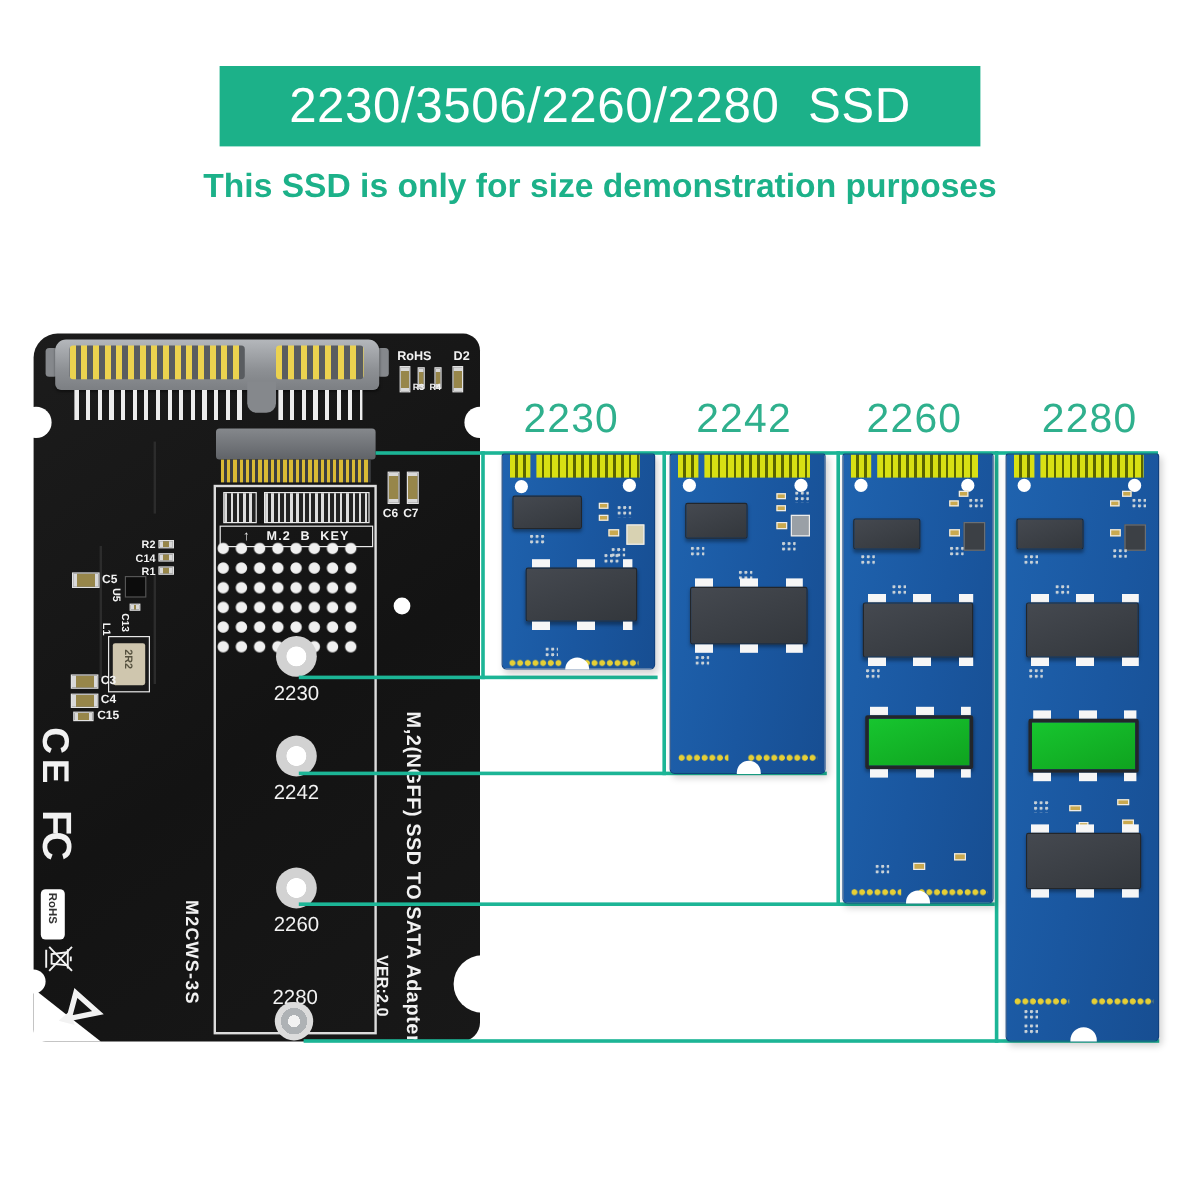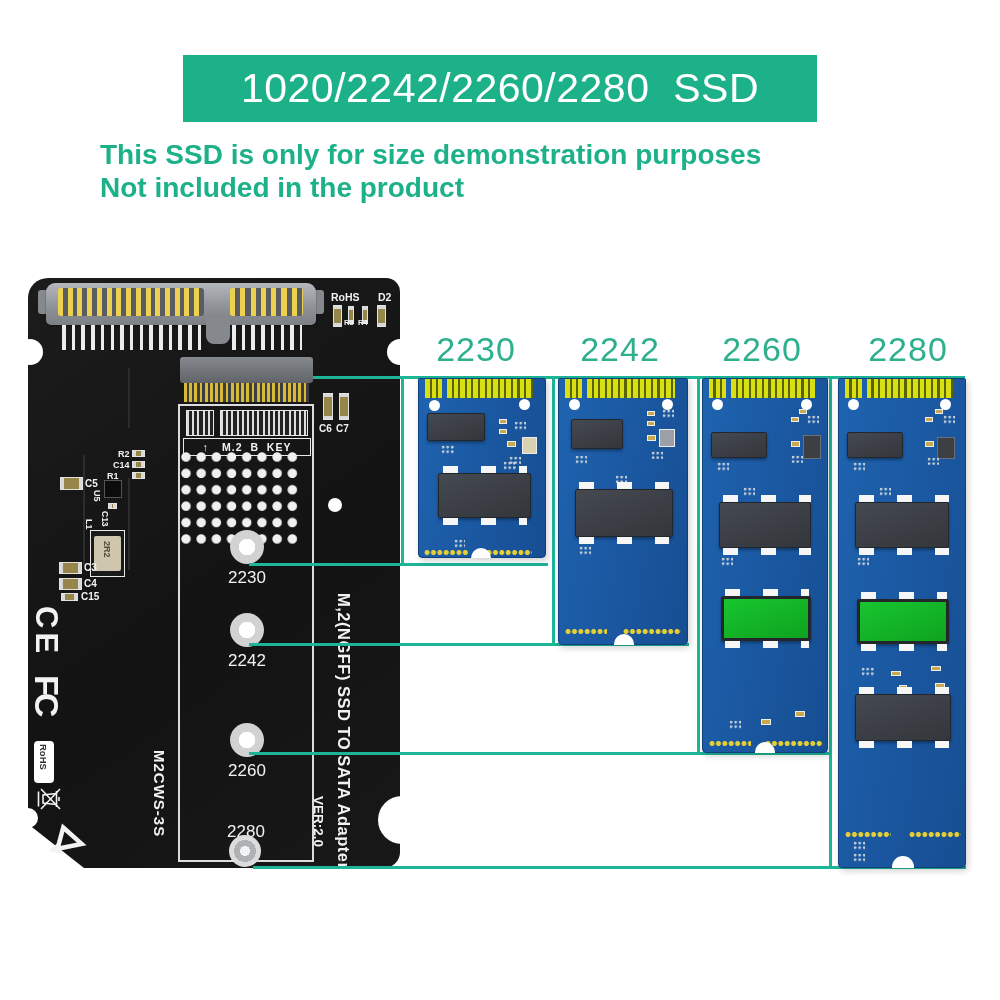--- a/index.html
+++ b/index.html
@@ -4,21 +4,21 @@
 <style>
   html,body{margin:0;padding:0;background:#fff;}
   *{box-sizing:border-box;}
   .stage{position:relative;width:1000px;height:1000px;background:#fff;overflow:hidden;
          font-family:"Liberation Sans",sans-serif;}
   .abs{position:absolute;}
   
   .banner{position:absolute;left:183px;top:55px;width:634px;height:67px;
           display:flex;align-items:center;justify-content:center;
           color:#fff;font-size:41px;font-weight:500;white-space:pre;letter-spacing:.5px;}
-  .subtitle{position:absolute;left:100px;top:138px;width:800px;text-align:left;
+  .subtitle{position:absolute;left:100px;top:138px;width:800px;text-align:center;
             font-size:28px;font-weight:700;line-height:33px;}
   .collabel{position:absolute;top:330px;width:100px;text-align:center;
             font-size:34px;font-weight:400;letter-spacing:1px;}
   
   .board{position:absolute;left:28px;top:278px;width:372px;height:590px;
          background:linear-gradient(145deg,#1c1c1c,#131313 55%,#181818);
          border-radius:20px 14px 16px 10px;}
   .notch{position:absolute;background:#fff;border-radius:50%;}
   .cornercut{position:absolute;left:0;bottom:0;width:0;height:0;
              border-bottom:44px solid #fff;border-right:56px solid transparent;}
@@ -80,25 +80,24 @@
   .tan{position:absolute;background:#c9a94f;border:1px solid #ececec;}
   .sq{position:absolute;border:1px solid #ececec;}
   .bnotch{position:absolute;bottom:-1px;background:#fff;border-radius:12px 12px 0 0;}
 </style>
 </head>
 <body>
 
 <div class="stage">
 
   <div class="banner" style="background:#1cb189;">
-    <span>1020/2242/2260/2280  SSD</span>
+    <span>2230/3506/2260/2280  SSD</span>
   </div>
   <div class="subtitle" style="color:#1cb189;">
     <div>This SSD is only for size demonstration purposes</div>
-    <div>Not included in the product</div>
   </div>
 
   <div class="collabel" style="left:426px;color:#2fb08d;">2230</div>
   <div class="collabel" style="left:570px;color:#2fb08d;">2242</div>
   <div class="collabel" style="left:712px;color:#2fb08d;">2260</div>
   <div class="collabel" style="left:858px;color:#2fb08d;">2280</div>
 
   <div class="board">
     <div class="trace" style="left:55px;top:177px;width:2px;height:110px;"></div>
     <div class="trace" style="left:55px;top:285px;width:42px;height:2px;"></div>
@@ -154,21 +153,21 @@
   <div class="vcomp" style="left:323px;top:393px;width:10px;height:27px;"></div>
   <div class="vcomp" style="left:339px;top:393px;width:10px;height:27px;"></div>
   <div class="txt" style="left:319px;top:423px;font-size:10px;">C6</div>
   <div class="txt" style="left:336px;top:423px;font-size:10px;">C7</div>
   <div class="via" style="left:328px;top:498px;width:14px;height:14px;"></div>
 
   <div class="txt" style="left:118px;top:449px;font-size:9px;">R2</div>
   <div class="comp" style="left:132px;top:450px;width:13px;height:7px;"></div>
   <div class="txt" style="left:113px;top:460px;font-size:9px;">C14</div>
   <div class="comp" style="left:132px;top:461px;width:13px;height:7px;"></div>
-  <div class="txt" style="left:107px;top:471px;font-size:9px;">R1</div>
+  <div class="txt" style="left:118px;top:471px;font-size:9px;">R1</div>
   <div class="comp" style="left:132px;top:472px;width:13px;height:7px;"></div>
   <div class="comp" style="left:60px;top:477px;width:23px;height:13px;"></div>
   <div class="txt" style="left:85px;top:478px;font-size:10px;">C5</div>
   <div class="sq" style="left:104px;top:480px;width:18px;height:18px;background:#0c0c0c;border-color:#555;"></div>
   <div class="vtxt" style="left:102px;top:490px;font-size:9px;">U5</div>
   <div class="comp" style="left:108px;top:503px;width:9px;height:6px;"></div>
   <div class="vtxt" style="left:110px;top:511px;font-size:8.5px;">C13</div>
   <div class="vtxt" style="left:94px;top:519px;font-size:9px;">L1</div>
   <div class="sq" style="left:90px;top:530px;width:35px;height:47px;background:#1a1a1a;border-color:#e8e8e8;"></div>
   <div class="abs" style="left:94px;top:536px;width:27px;height:35px;background:#cfc6ae;border-radius:2px;"></div>

